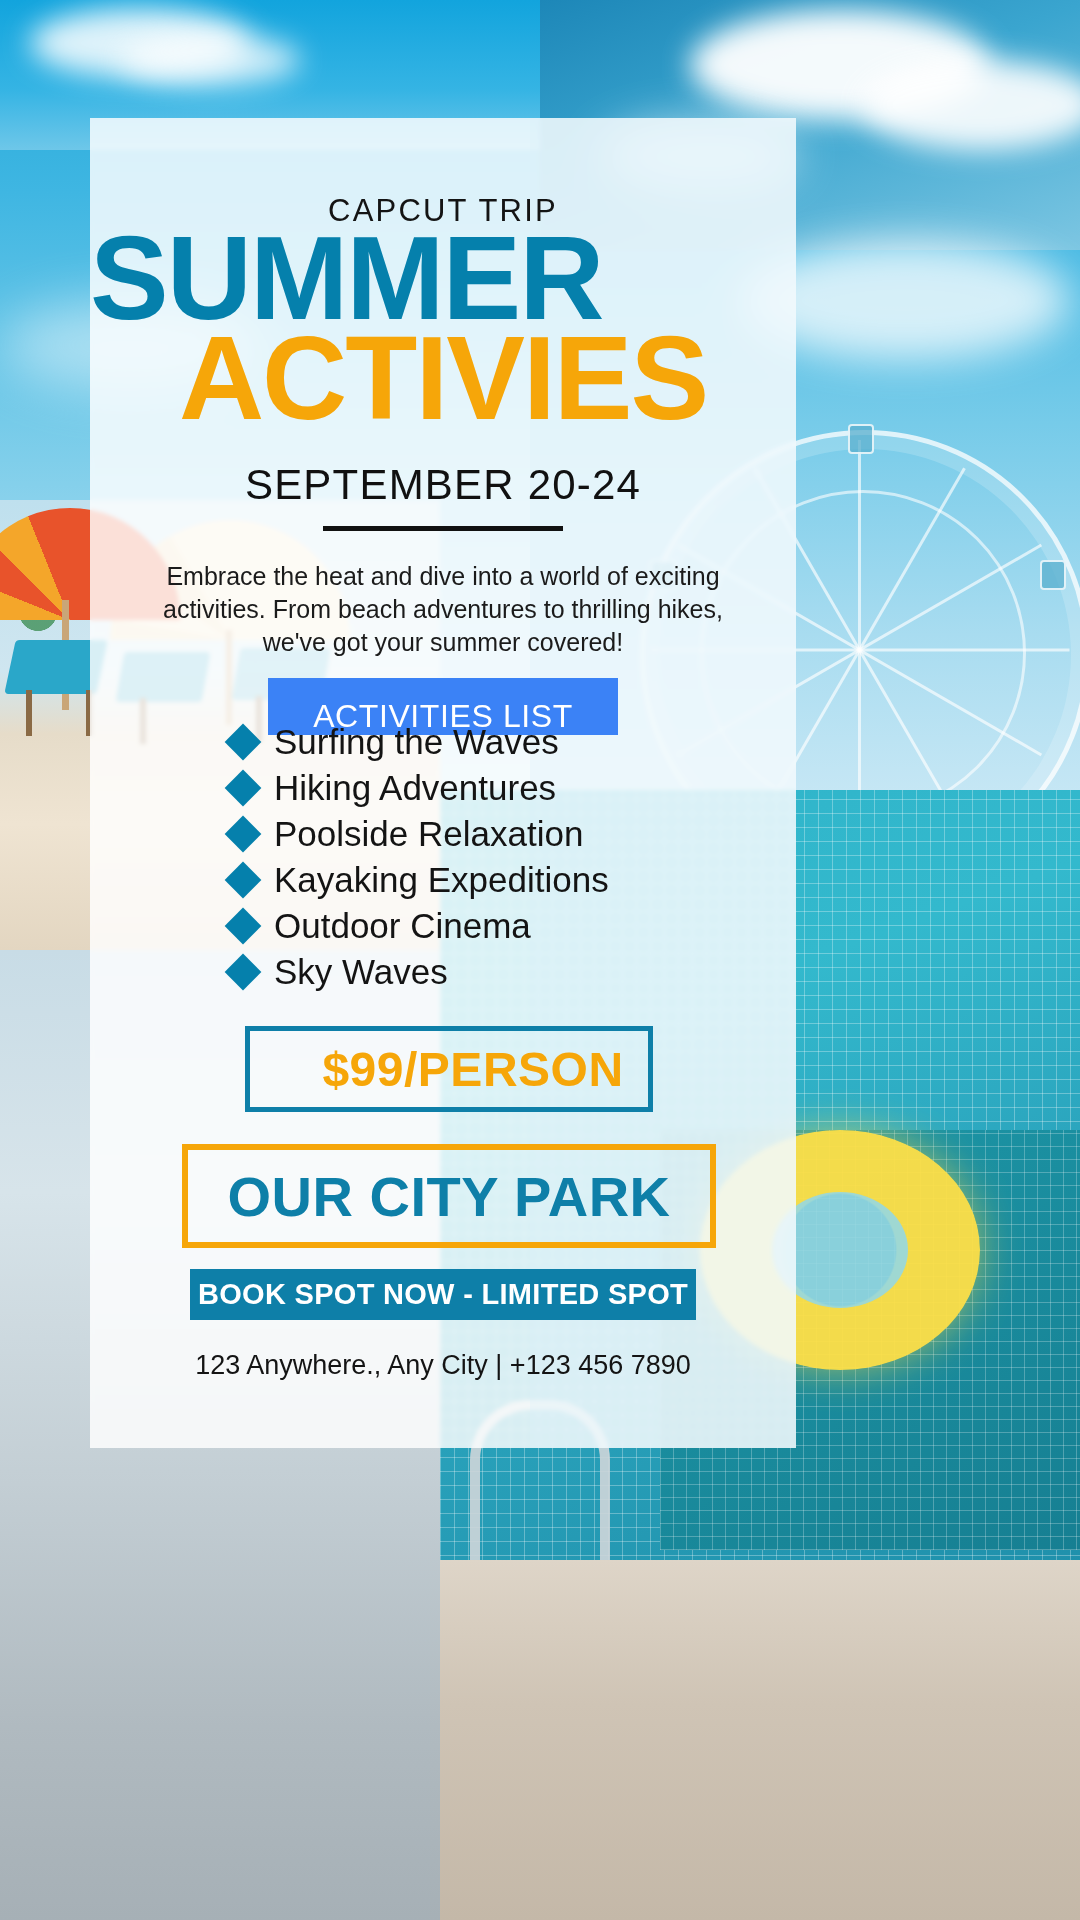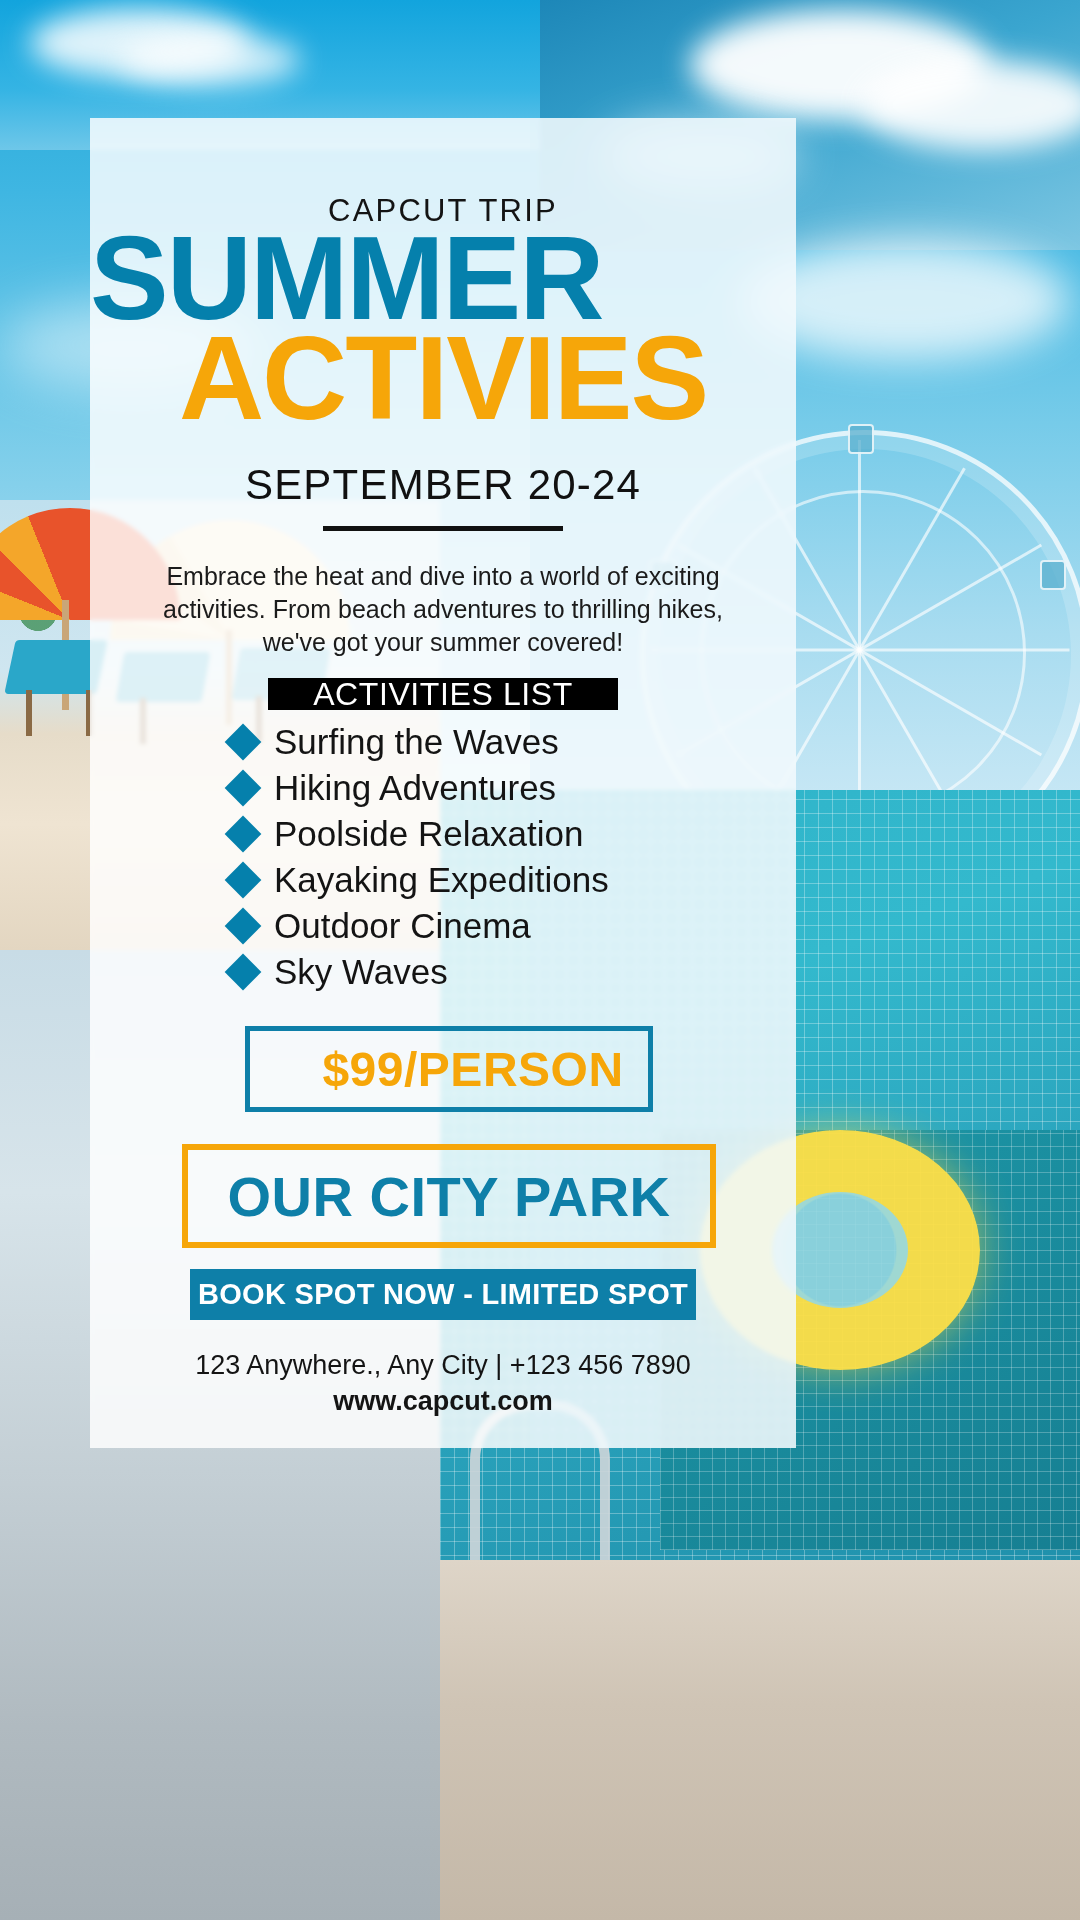--- a/index.html
+++ b/index.html
@@ -161,22 +161,22 @@
     font-size:42px;letter-spacing:1.2px;color:#111;font-weight:400;
   }
   .rule{
     position:absolute;left:233px;top:408px;width:240px;height:5px;background:#111;
   }
   .desc{
     position:absolute;left:58px;top:442px;width:590px;text-align:center;
     font-size:25px;line-height:33px;color:#1b1b1b;
   }
   .banner{
-    position:absolute;left:178px;top:560px;width:350px;height:32px;
-    background:#000000;display:flex;align-items:center;justify-content:center;
+    position:absolute;left:178px;top:560px;width:350px;height:57px;
+    background:#3b82f6;display:flex;align-items:flex-end;justify-content:center;
   }
   .banner span{color:#fff;font-size:32px;letter-spacing:.6px;}
   .list{
     position:absolute;left:140px;top:604px;width:520px;
   }
   .li{display:flex;align-items:center;margin-bottom:6px;height:40px;}
   .dia{
     width:26px;height:26px;background:#0580AC;
     transform:rotate(45deg);margin-right:18px;flex:0 0 auto;
   }
@@ -314,15 +314,14 @@
 
     <div class="park">
       <span>OUR CITY PARK</span>
     </div>
 
     <div class="book">
       <span>BOOK SPOT NOW - LIMITED SPOT</span>
     </div>
 
     <div class="foot1">123 Anywhere., Any City | +123 456 7890</div>
-    <div class="foot2">www.capcut.com</div>
   </div>
 </div>
 
 </body></html>

